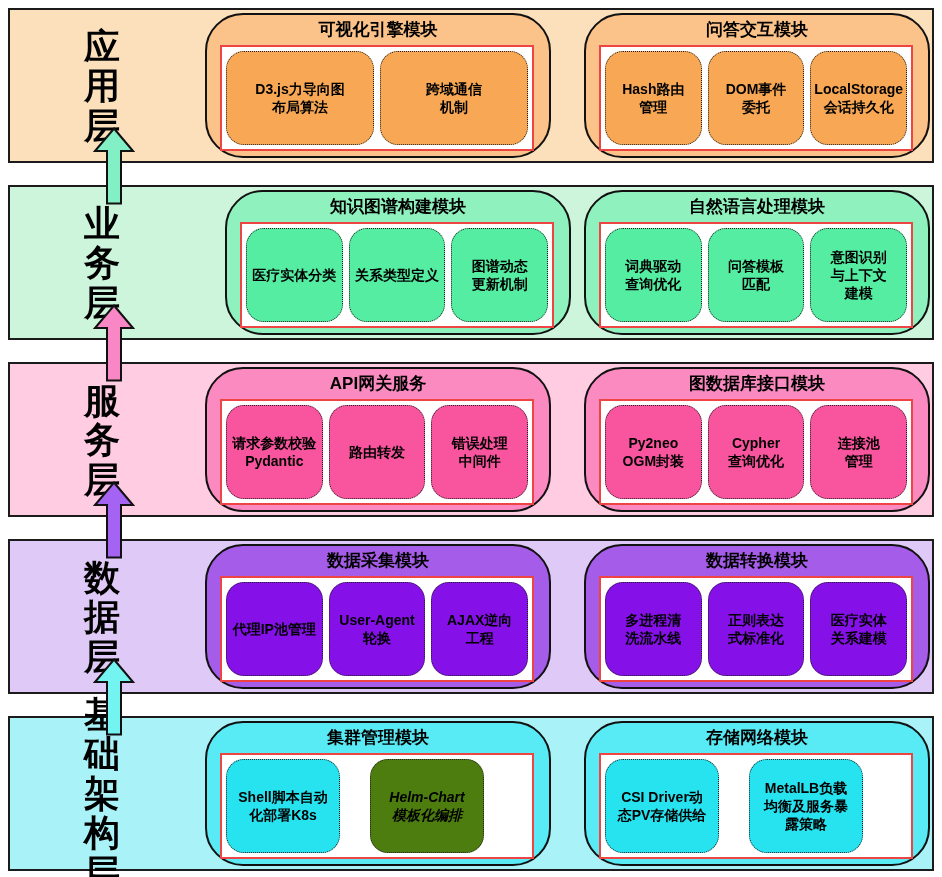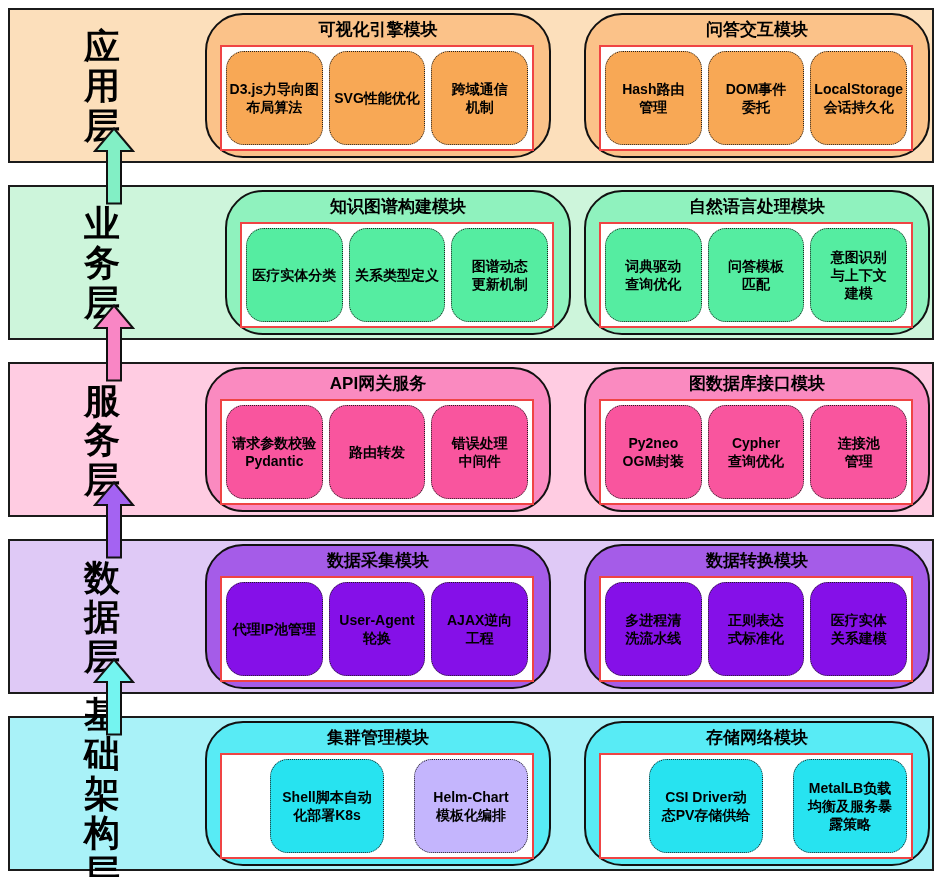--- a/index.html
+++ b/index.html
@@ -33,38 +33,37 @@
     position:absolute;left:13px;right:15px;top:30px;bottom:5px;
     background:#ffffff;border:2px solid #ef4444;box-sizing:border-box;
     display:flex;gap:6px;padding:4px;
   }
   .item{
     flex:1 1 0;border:1px dotted #222;border-radius:18px;
     display:flex;align-items:center;justify-content:center;
     text-align:center;font-weight:bold;font-size:14px;line-height:1.3;
     white-space:pre-line;box-sizing:border-box;padding:2px;
   }
-  .itembox.two{justify-content:flex-end;gap:30px}
+  .itembox.two{justify-content:flex-start;gap:30px}
   .itembox.two .item{flex:0 0 114px}
 
   .up-arrow{position:absolute;left:93px;width:42px;height:78px;z-index:5;}
 </style>
 </head>
 <body>
 
 <div id="stage">
 
   <div class="band layer-0" style="background-color: rgb(252, 223, 187);">
     <div class="band-label">应用层</div>
     <div class="module m0" style="background-color: rgb(251, 194, 137);">
       <div class="module-title">可视化引擎模块</div>
       <div class="itembox">
         <div class="item" style="background-color: rgb(248, 168, 85);">D3.js力导向图
 布局算法</div>
-        <div class="item" style="background-color: rgb(248, 168, 85);">SVG性能优化</div>
         <div class="item" style="background-color: rgb(248, 168, 85);">跨域通信
 机制</div>
       </div>
     </div>
     <div class="module m1" style="background-color: rgb(251, 194, 137);">
       <div class="module-title">问答交互模块</div>
       <div class="itembox">
         <div class="item" style="background-color: rgb(248, 168, 85);">Hash路由
 管理</div>
         <div class="item" style="background-color: rgb(248, 168, 85);">DOM事件
@@ -150,21 +149,21 @@
     </div>
   </div>
 
   <div class="band layer-4" style="background-color: rgb(169, 242, 248);">
     <div class="band-label">基础架构层</div>
     <div class="module m0" style="background-color: rgb(88, 235, 245);">
       <div class="module-title">集群管理模块</div>
       <div class="itembox two">
         <div class="item" style="background-color: rgb(39, 227, 240);">Shell脚本自动
 化部署K8s</div>
-        <div class="item" style="background-color: #c4b5fd;">Helm-Chart
+        <div class="item" style="background-color: #4d7c0f; font-style: italic;">Helm-Chart
 模板化编排</div>
       </div>
     </div>
     <div class="module m1" style="background-color: rgb(88, 235, 245);">
       <div class="module-title">存储网络模块</div>
       <div class="itembox two">
         <div class="item" style="background-color: rgb(39, 227, 240);">CSI Driver动
 态PV存储供给</div>
         <div class="item" style="background-color: rgb(39, 227, 240);">MetalLB负载
 均衡及服务暴

